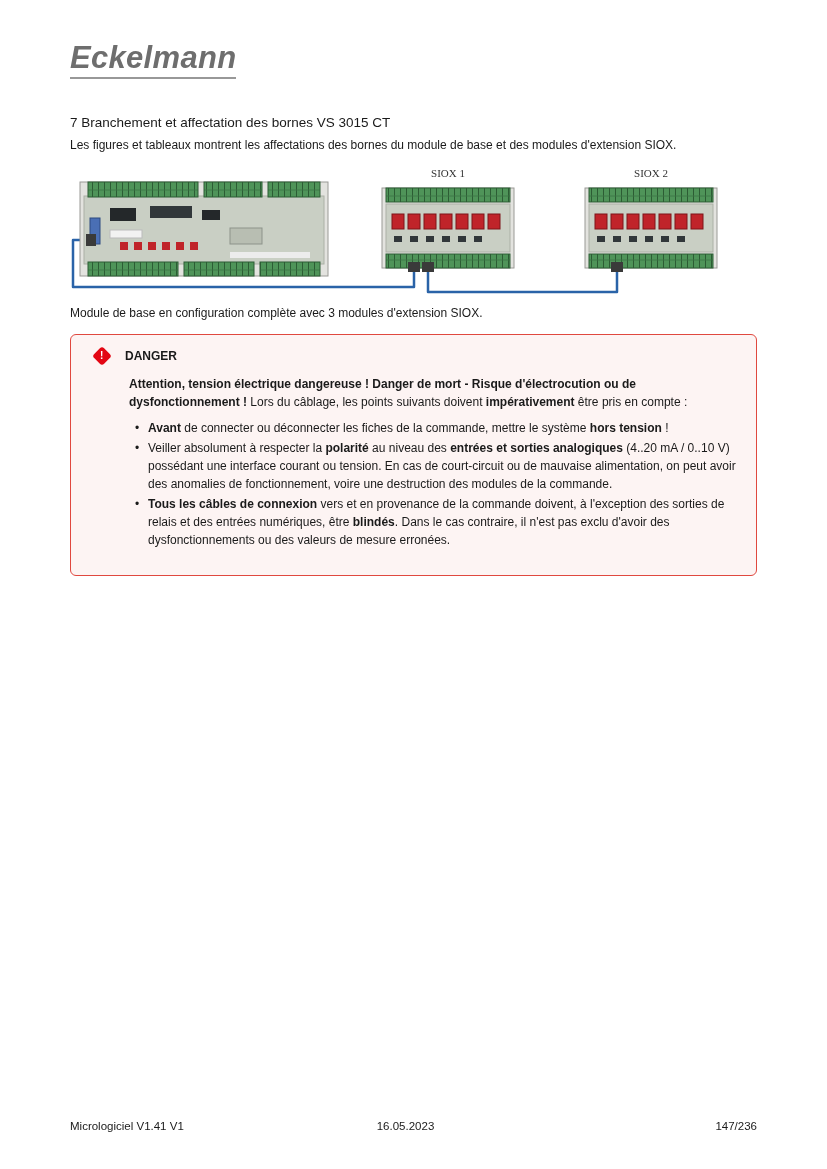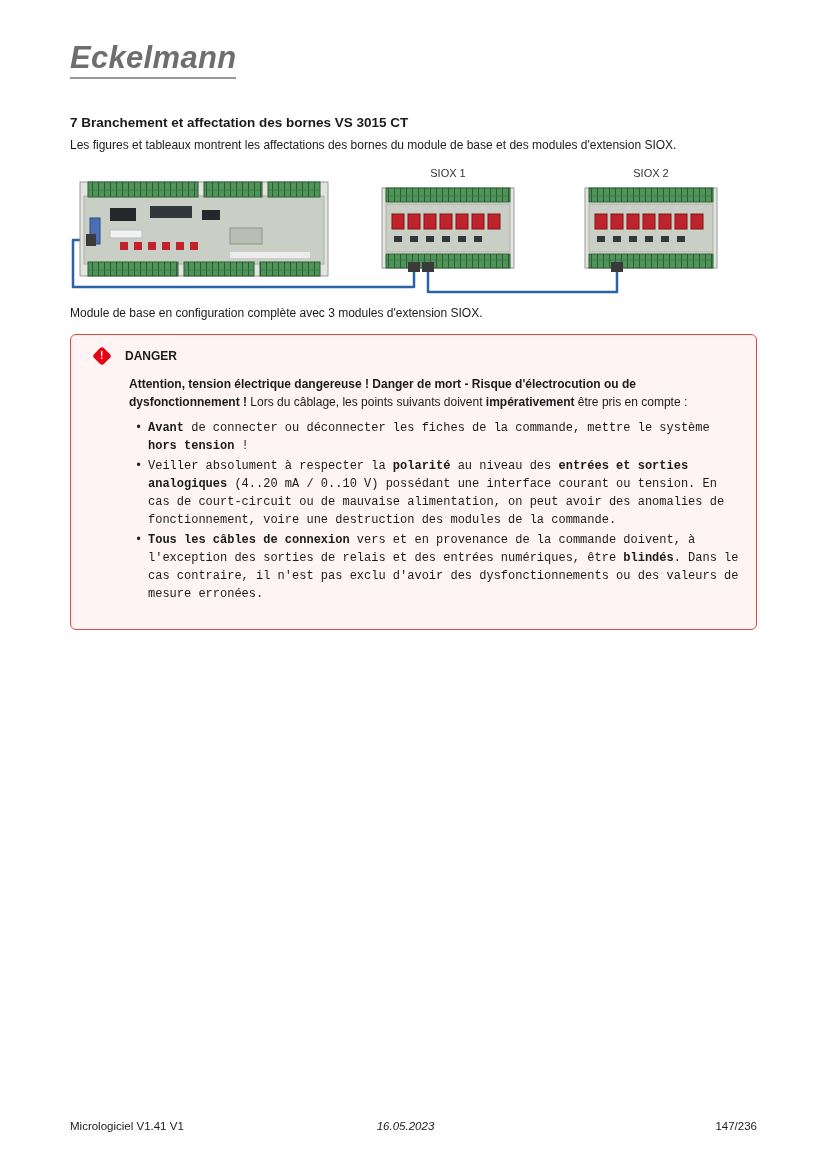--- a/index.html
+++ b/index.html
@@ -10,50 +10,50 @@
     overflow:hidden;
   }
   .page { position:absolute; inset:0; padding:0 70px; }
 
   .logo {
     display:inline-block; margin-top:42px;
     font-size:31px; font-weight:bold; color:#6e6e6e; line-height:1;
     letter-spacing:0.3px; border-bottom:2px solid #989898; padding-bottom:4px;font-style:italic;
   }
 
-  .heading { font-size:13.5px; font-weight:bold; margin:36px 0 0 0; }
+  .heading { font-size:13.5px; font-weight:normal; margin:36px 0 0 0; }
 
   .intro { font-size:12px; line-height:1.5; margin-top:6px; max-width:665px; }
 
-  .figure { margin-top:8px; }
+  .figure { margin-top:8px;font-family:Liberation Serif, serif; }
   .figure svg { display:block; }
   .caption { font-size:12px; margin-top:10px; }
 
   .danger-box {
     margin-top:14px; border:1.5px solid #e0483f; border-radius:6px;
     background:#fdf4f3; padding:14px 16px 16px 16px;
   }
   .danger-header { display:flex; align-items:center; gap:16px; padding-left:8px; }
   .danger-icon {
     width:14px; height:14px; background:#e30613; border-radius:3px;
     transform:rotate(45deg); display:flex; align-items:center; justify-content:center;
     flex:0 0 auto;
   }
   .danger-icon span { transform:rotate(-45deg); color:#fff; font-weight:bold; font-size:10px; line-height:1; }
   .danger-title { font-weight:bold; font-size:12px; }
   .danger-content { margin:12px 0 10px 42px; font-size:12px; line-height:1.5; max-width:630px; }
-  .danger-list { list-style:none; margin:8px 0 0 0; padding:0 0 0 6px;font-family:Liberation Mono, monospace; }
+  .danger-list { list-style:none; margin:8px 0 0 0; padding:0 0 0 6px; }
   .danger-list li { position:relative; padding-left:13px; margin-top:2px; }
   .danger-list li::before { content:"\2022"; position:absolute; left:0; top:0; }
 
   .footer {
     position:absolute; left:70px; right:70px; top:1120px;
     font-size:11.5px; display:flex; justify-content:space-between;
   }
-  .footer-center { position:absolute; left:0; right:16px; text-align:center;font-style:italic; }
+  .footer-center { position:absolute; left:0; right:16px; text-align:center; }
   .footer-left, .footer-right { position:relative; z-index:1; background:#fff; }
 </style>
 </head>
 <body>
 
 <div class="page">
 
   <div class="logo">Eckelmann</div>
 
   <h1 class="heading">7 Branchement et affectation des bornes VS 3015 CT</h1>

